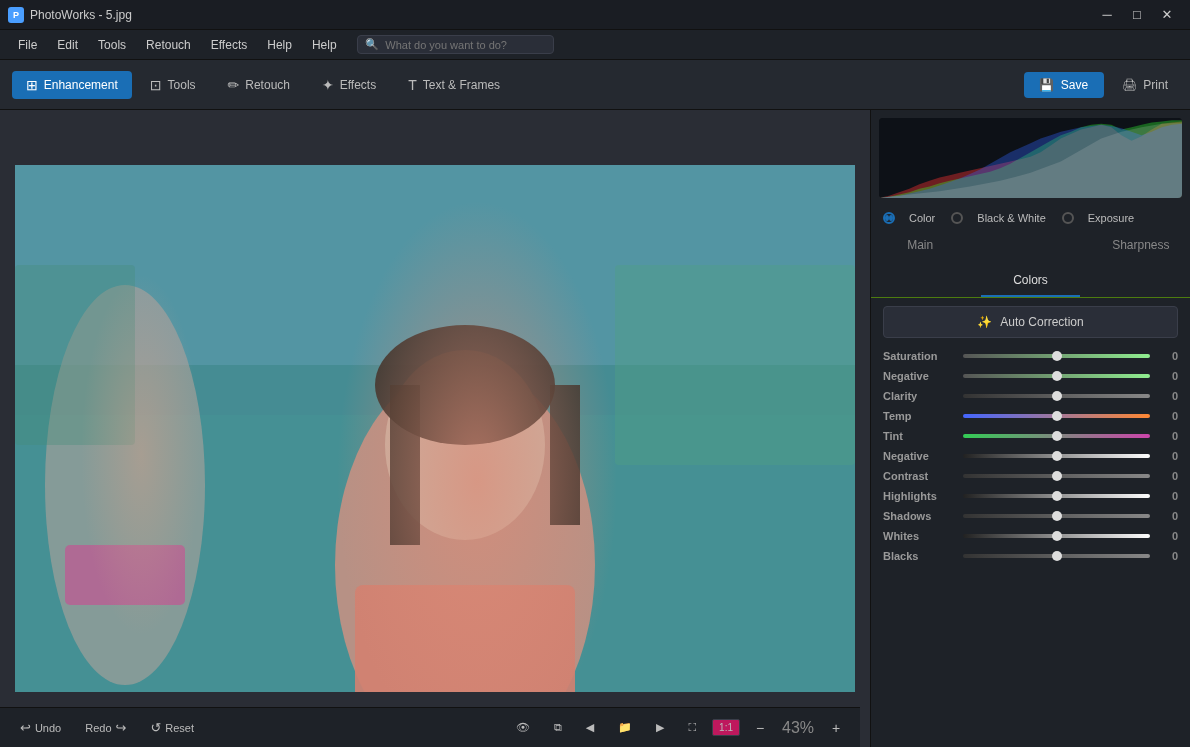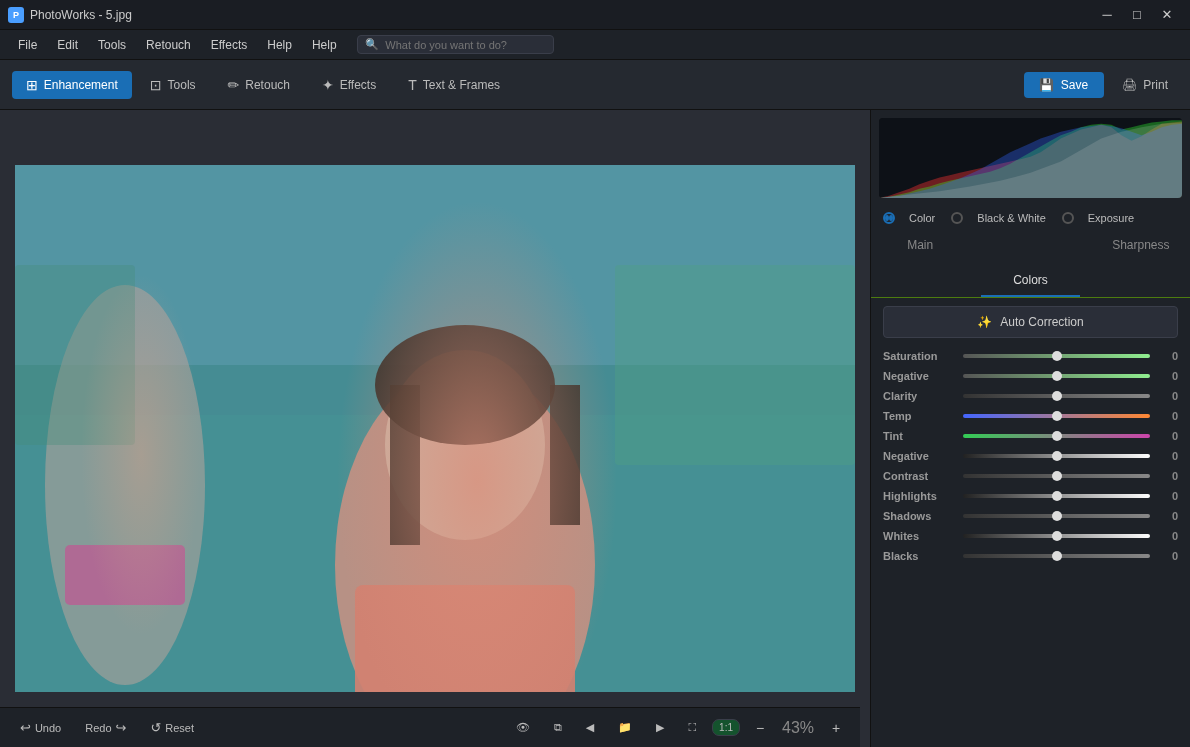--- a/index.html
+++ b/index.html
@@ -50,21 +50,21 @@
 
     
     #bottombar {
       height: 40px; background: #1e2228; display: flex; align-items: center; padding: 0 12px; gap: 8px;
       border-top: 1px solid #111; position: absolute; bottom: 0; left: 0; width: 860px;
     }
     .bottom-btn { background: none; border: none; color: #bbb; cursor: pointer; padding: 4px 8px; font-size: 11px; display: flex; align-items: center; gap: 4px; border-radius: 3px; }
     .bottom-spacer { flex: 1; }
     .zoom-btn { background: none; border: none; color: #bbb; cursor: pointer; width: 24px; height: 24px; border-radius: 3px; font-size: 14px; }
     .zoom-level { color: #888; font-size: 16px; min-width: 36px; text-align: center; }
-    .zoom-1to1 { background: #14532d; border: 1px solid #3a3e4a; color: #bbb; padding: 2px 6px; border-radius: 7px; font-size: 10px; cursor: pointer; }
+    .zoom-1to1 { background: #be185d; border: 1px solid #3a3e4a; color: #bbb; padding: 2px 6px; border-radius: 2px; font-size: 10px; cursor: pointer; }
 
     
     #right-panel {
       width: 320px; background: #1e2228; border-left: 1px solid #111; display: flex; flex-direction: column;
       overflow-y: auto;
     }
 
     
     #histogram { height: 80px; background: #111418; margin: 8px; border-radius: 4px; position: relative; overflow: hidden; }
 

